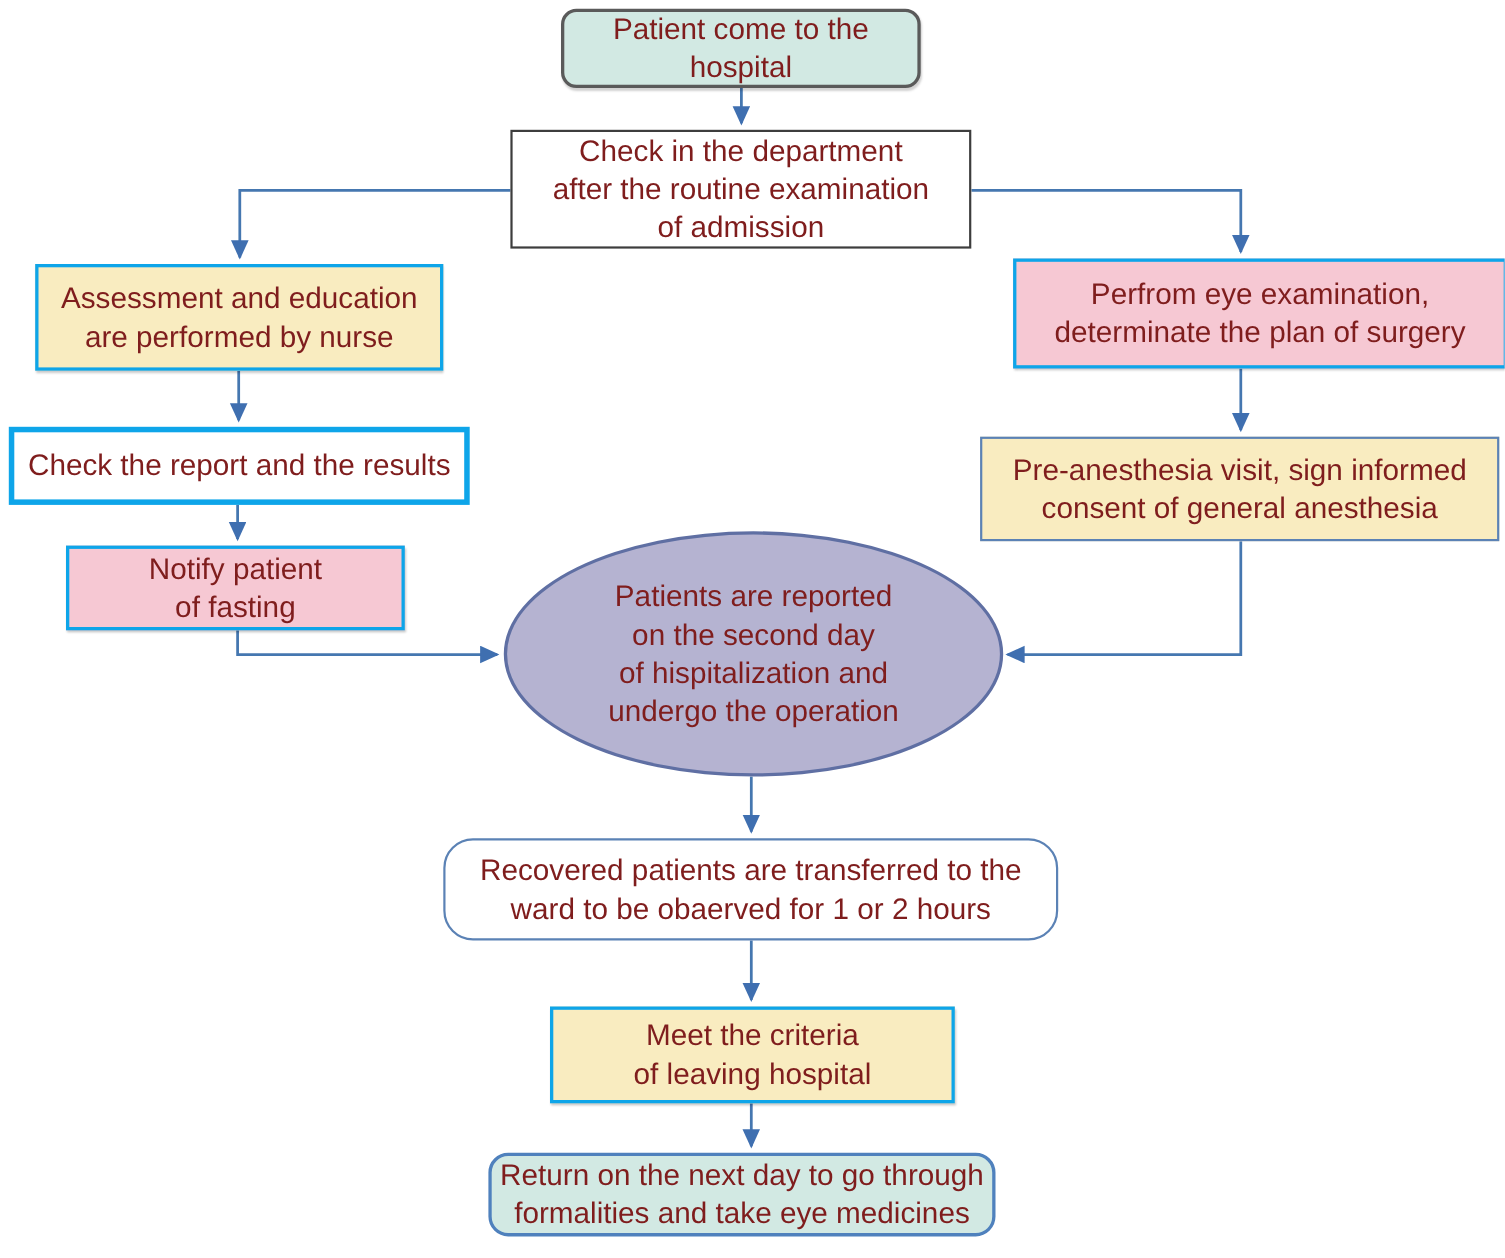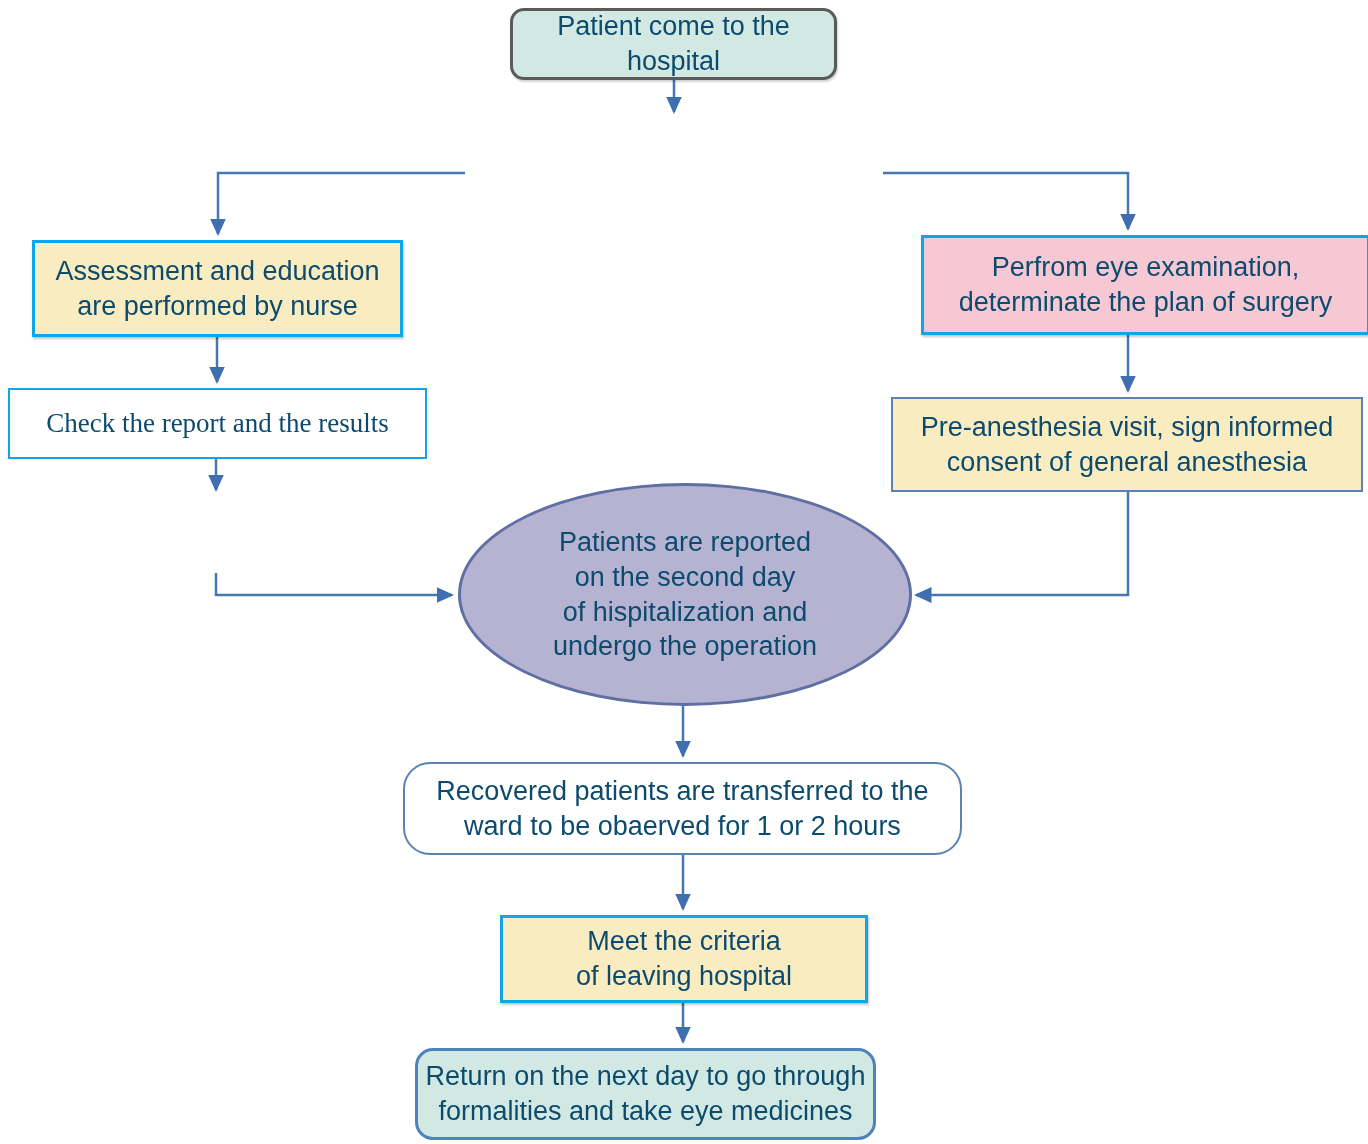--- a/index.html
+++ b/index.html
@@ -17,34 +17,34 @@
     width: 1368px; height: 1144px;
     pointer-events: none;
   }
   .node {
     position: absolute;
     display: flex;
     align-items: center;
     justify-content: center;
     text-align: center;
     box-sizing: border-box;
-    color: #0c4a6e;
+    color: #7f1d1d;
     font-size: 27px;
     line-height: 1.28;
   }
   .node span { white-space: pre-line; display: block; }
   .fill-teal     { background: #d2e9e3; }
   .fill-yellow   { background: #f9ecc0; }
   .fill-pink     { background: #f6c8d3; }
   .fill-lavender { background: #b5b3d1; }
   .fill-white    { background: #ffffff; }
   .bd-dark   { border: 3px solid #0ea5e9; box-shadow: 1px 2px 2px rgba(0,0,0,0.22); }
   .bd-dark2  { border: 2px solid #3d3d3d; }
   .bd-gray   { border: 3px solid #5a5a5a; box-shadow: 1px 2px 2px rgba(0,0,0,0.18); }
-  .bd-blue-l { border: 2px solid #0ea5e9; font-family: Liberation Serif, serif; }
+  .bd-blue-l { border: 5px solid #0ea5e9; }
   .bd-blue   { border: 2px solid #5b82b5; }
   .bd-blue-3 { border: 3px solid #4f81bd; }
   .rounded-12 { border-radius: 14px; }
   .rounded-16 { border-radius: 18px; }
   .ellipse {
     border-radius: 50%;
     border: 3px solid #5f6fa3;
   }
 </style>
 </head>
@@ -71,30 +71,39 @@
       <path d="M683,855 V909" marker-end="url(#arrow)"></path>
       <path d="M683,1003 V1042" marker-end="url(#arrow)"></path>
     </g>
   </svg>
 
   <div class="node fill-teal bd-gray rounded-12" style="left:510px; top:8px; width:327px; height:72px;">
     <span>Patient come to the
 hospital</span>
   </div>
 
+  <div class="node fill-white bd-dark2" style="left:464px; top:118px; width:419px; height:108px;">
+    <span>Check in the department
+after the routine examination
+of admission</span>
+  </div>
 
   <div class="node fill-yellow bd-dark" style="left:32px; top:240px; width:371px; height:97px;">
     <span>Assessment and education
 are performed by nurse</span>
   </div>
 
   <div class="node fill-white bd-blue-l" style="left:8px; top:388px; width:419px; height:71px;">
     <span>Check the report and the results</span>
   </div>
 
+  <div class="node fill-pink bd-dark" style="left:60px; top:496px; width:308px; height:77px;">
+    <span>Notify patient
+of fasting</span>
+  </div>
 
   <div class="node fill-pink bd-dark" style="left:921px; top:235px; width:449px; height:100px;">
     <span>Perfrom eye examination,
 determinate the plan of surgery</span>
   </div>
 
   <div class="node fill-yellow bd-blue" style="left:891px; top:397px; width:472px; height:95px;">
     <span>Pre-anesthesia visit, sign informed
 consent of general anesthesia</span>
   </div>
@@ -109,18 +118,18 @@
   <div class="node fill-white bd-blue" style="left:403px; top:762px; width:559px; height:93px;border-radius:27px;">
     <span>Recovered patients are transferred to the
 ward to be obaerved for 1 or 2 hours</span>
   </div>
 
   <div class="node fill-yellow bd-dark" style="left:500px; top:915px; width:368px; height:88px;">
     <span>Meet the criteria
 of leaving hospital</span>
   </div>
 
-  <div class="node fill-teal bd-blue-3 rounded-16" style="left:415px; top:1048px; width:461px; height:92px;text-align:center;">
+  <div class="node fill-teal bd-blue-3 rounded-16" style="left:444px; top:1048px; width:461px; height:76px;text-align:center;">
     <span>Return on the next day to go through
 formalities and take eye medicines</span>
   </div>
 
 </div>
 
 </body></html>

